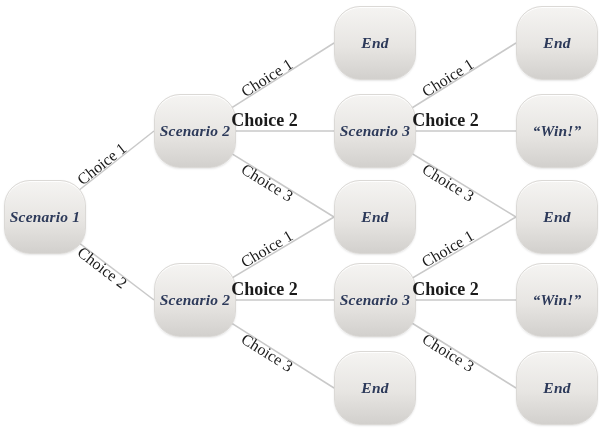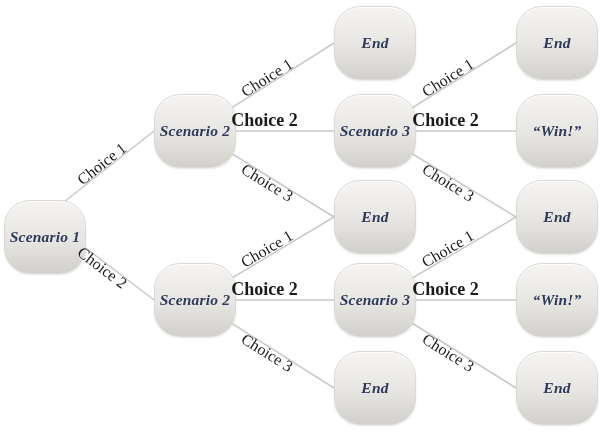--- a/index.html
+++ b/index.html
@@ -77,21 +77,21 @@
     <div class="edge-label diagonal" style="left: 266.5px; top: 183.237px; transform: translate(-50%, -50%) rotate(31.7453deg);">Choice 3</div>
     <div class="edge-label diagonal" style="left: 266.5px; top: 249.306px; transform: translate(-50%, -50%) rotate(-30.8424deg);">Choice 1</div>
     <div class="edge-label horizontal" style="left: 264.5px; top: 289px; transform: translate(-50%, -50%) rotate(0deg);">Choice 2</div>
     <div class="edge-label diagonal" style="left: 266.5px; top: 353.266px; transform: translate(-50%, -50%) rotate(32.3376deg);">Choice 3</div>
     <div class="edge-label diagonal" style="left: 447.5px; top: 77.7518px; transform: translate(-50%, -50%) rotate(-31.9688deg);">Choice 1</div>
     <div class="edge-label horizontal" style="left: 445.5px; top: 120px; transform: translate(-50%, -50%) rotate(0deg);">Choice 2</div>
     <div class="edge-label diagonal" style="left: 447.5px; top: 183.22px; transform: translate(-50%, -50%) rotate(31.3802deg);">Choice 3</div>
     <div class="edge-label diagonal" style="left: 447.5px; top: 249.323px; transform: translate(-50%, -50%) rotate(-30.4833deg);">Choice 1</div>
     <div class="edge-label horizontal" style="left: 445.5px; top: 289px; transform: translate(-50%, -50%) rotate(0deg);">Choice 2</div>
     <div class="edge-label diagonal" style="left: 447.5px; top: 353.248px; transform: translate(-50%, -50%) rotate(31.9688deg);">Choice 3</div>
-    <div class="node" style="left: 4px; top: 180px; width: 82px; height: 74px; margin-top: 20px;">
+    <div class="node" style="left: 4px; top: 180px; width: 82px; height: 74px;">
       <span class="node-label">Scenario 1</span>
     </div>
     <div class="node" style="left: 154px; top: 94px; width: 82px; height: 74px;">
       <span class="node-label">Scenario 2</span>
     </div>
     <div class="node" style="left: 154px; top: 263px; width: 82px; height: 74px;">
       <span class="node-label">Scenario 2</span>
     </div>
     <div class="node" style="left: 334px; top: 6px; width: 82px; height: 74px;">
       <span class="node-label">End</span>

